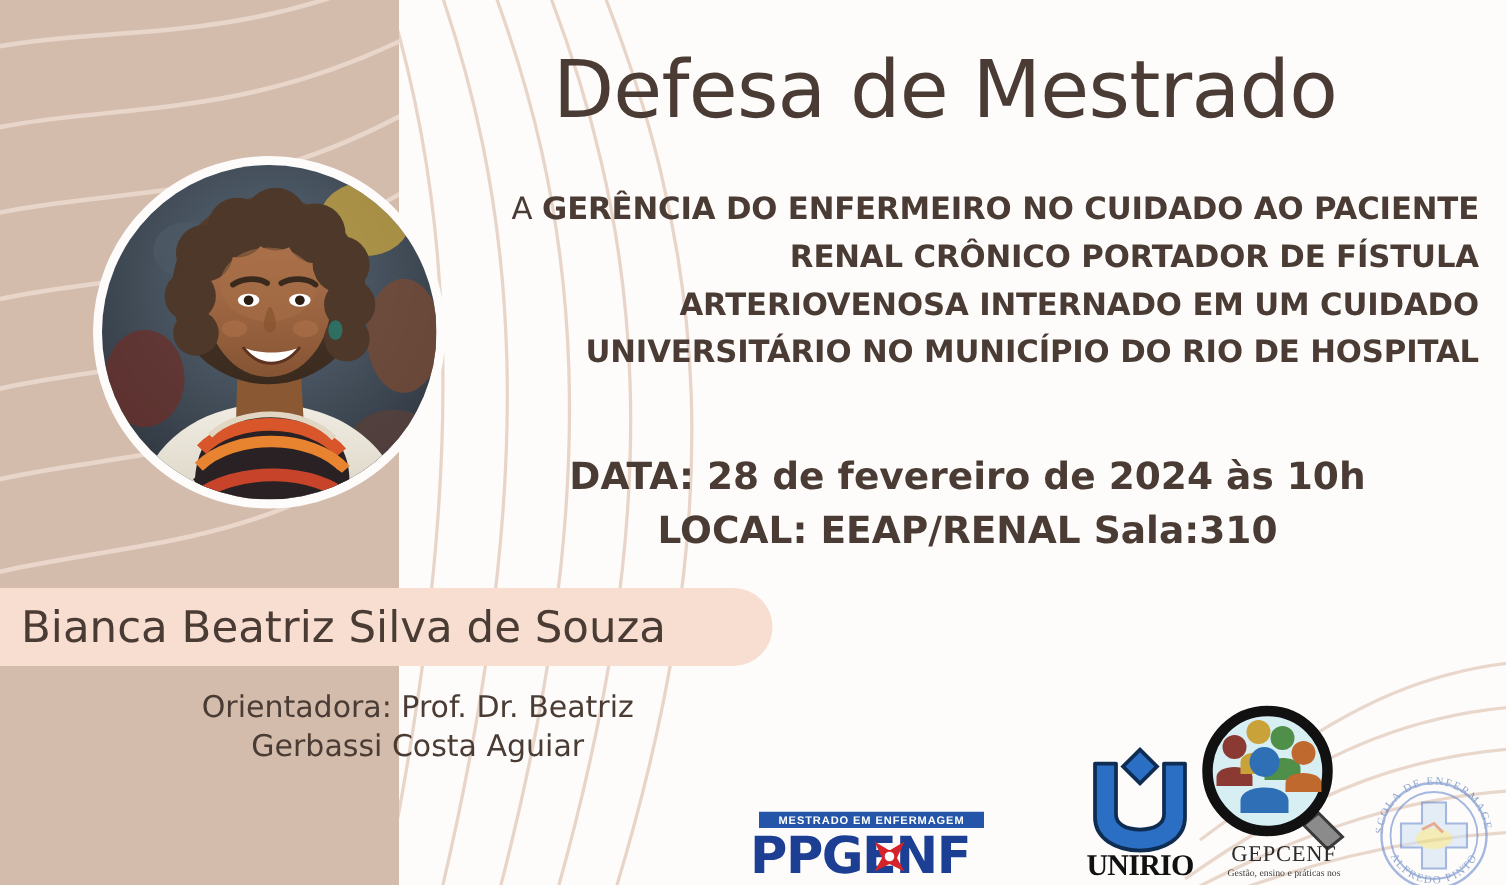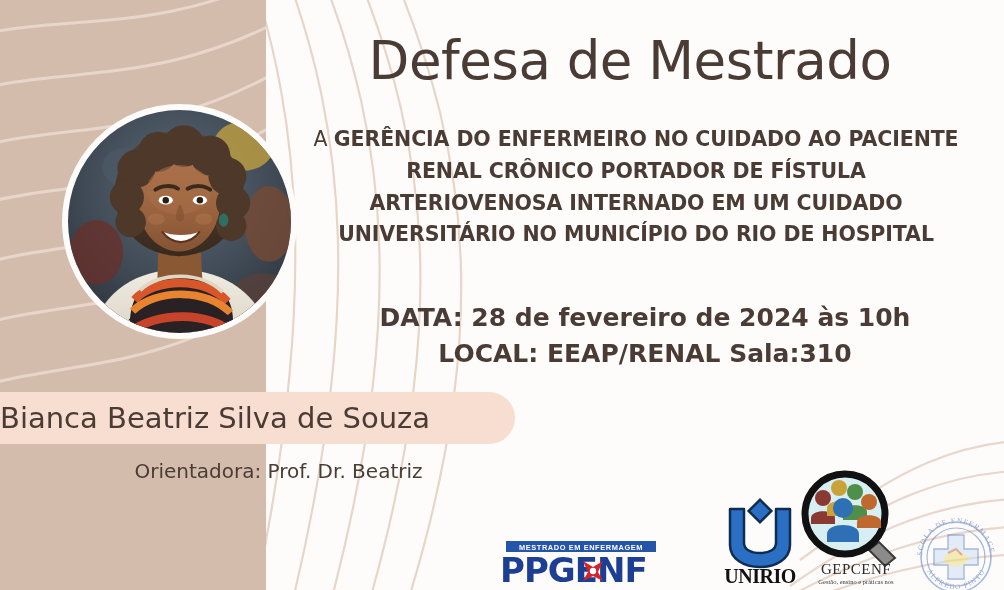--- a/index.html
+++ b/index.html
@@ -41,21 +41,21 @@
   .headline{
     position:absolute;left:272px;top:33px;width:716px;
     text-align:center;
     font-size:53px;font-weight:normal;letter-spacing:-0.5px;
     color:#4a3c34;
     font-family:"DejaVu Sans", sans-serif;
     line-height:1.05;
   }
   .subtitle{
     position:absolute;left:286px;top:124px;width:700px;
-    text-align:center;
+    text-align:right;
     font-size:20.5px;font-weight:bold;
     color:#4a3c34;
     line-height:1.55;
     letter-spacing:-0.1px;
     font-family:"DejaVu Sans", sans-serif;
   }
   .subtitle .lead{font-weight:normal;}
   .meta{
     position:absolute;left:330px;top:300px;width:630px;
     text-align:center;
@@ -66,20 +66,21 @@
   }
 
   
   .name-pill{
     position:absolute;left:0px;top:392px;width:515px;height:52px;
     background:#f7ded1;
     border-top-right-radius:26px;border-bottom-right-radius:26px;
     display:flex;align-items:center;
   }
   .name-pill span{
+    padding-left:14px;
     font-size:29px;color:#4a3c34;
     letter-spacing:0px;
     font-family:"DejaVu Sans", sans-serif;
     white-space:nowrap;
   }
 
   
   .advisor{
     position:absolute;left:16px;top:458px;width:525px;
     text-align:center;
@@ -233,20 +234,21 @@
     <div>DATA: 28 de fevereiro de 2024 às 10h</div>
     <div>LOCAL: EEAP/RENAL Sala:310</div>
   </div>
 
   <div class="name-pill">
     <span>Bianca Beatriz Silva de Souza</span>
   </div>
 
   <div class="advisor">
     <div>Orientadora: Prof. Dr. Beatriz</div>
+    <div>Gerbassi Costa Aguiar</div>
   </div>
 
   <div class="logo logo-ppgenf">
     <svg viewBox="0 0 190 46">
       <rect x="9" y="0" width="150" height="11" fill="#2455a8"></rect>
       <text x="84" y="8.6" text-anchor="middle" font-family="'Liberation Sans',sans-serif" font-size="7.4" font-weight="bold" fill="#ffffff" letter-spacing="0.6">MESTRADO EM ENFERMAGEM</text>
       <g fill="#1d3f93">
         <text x="3" y="41" font-family="'DejaVu Sans',sans-serif" font-size="34" font-weight="bold" letter-spacing="-1">PPGENF</text>
       </g>
       <path d="M86,20 L96,26 L106,20 L101,31 L106,40 L96,35 L86,40 L91,31 Z" fill="#d62229"></path>

